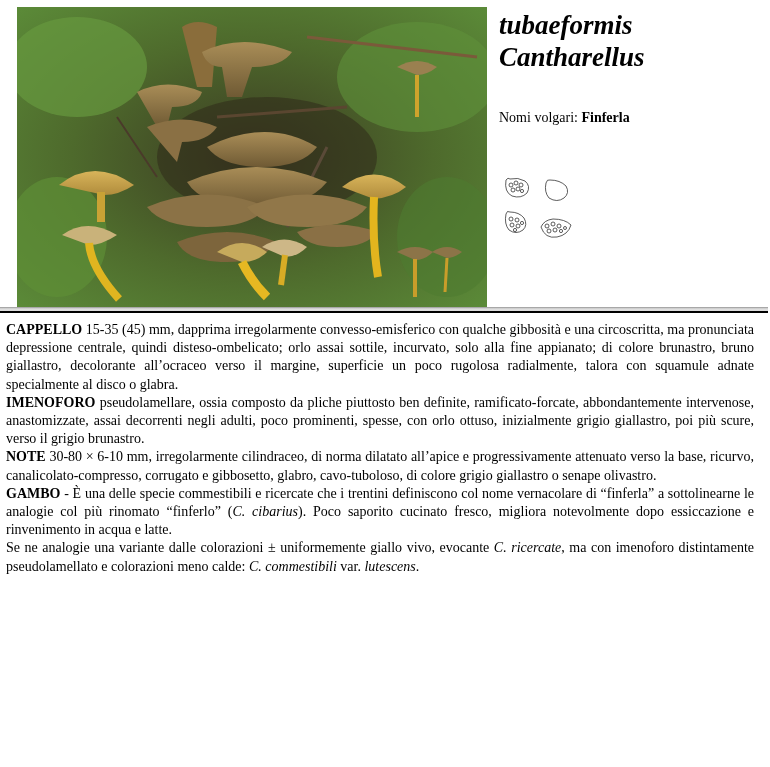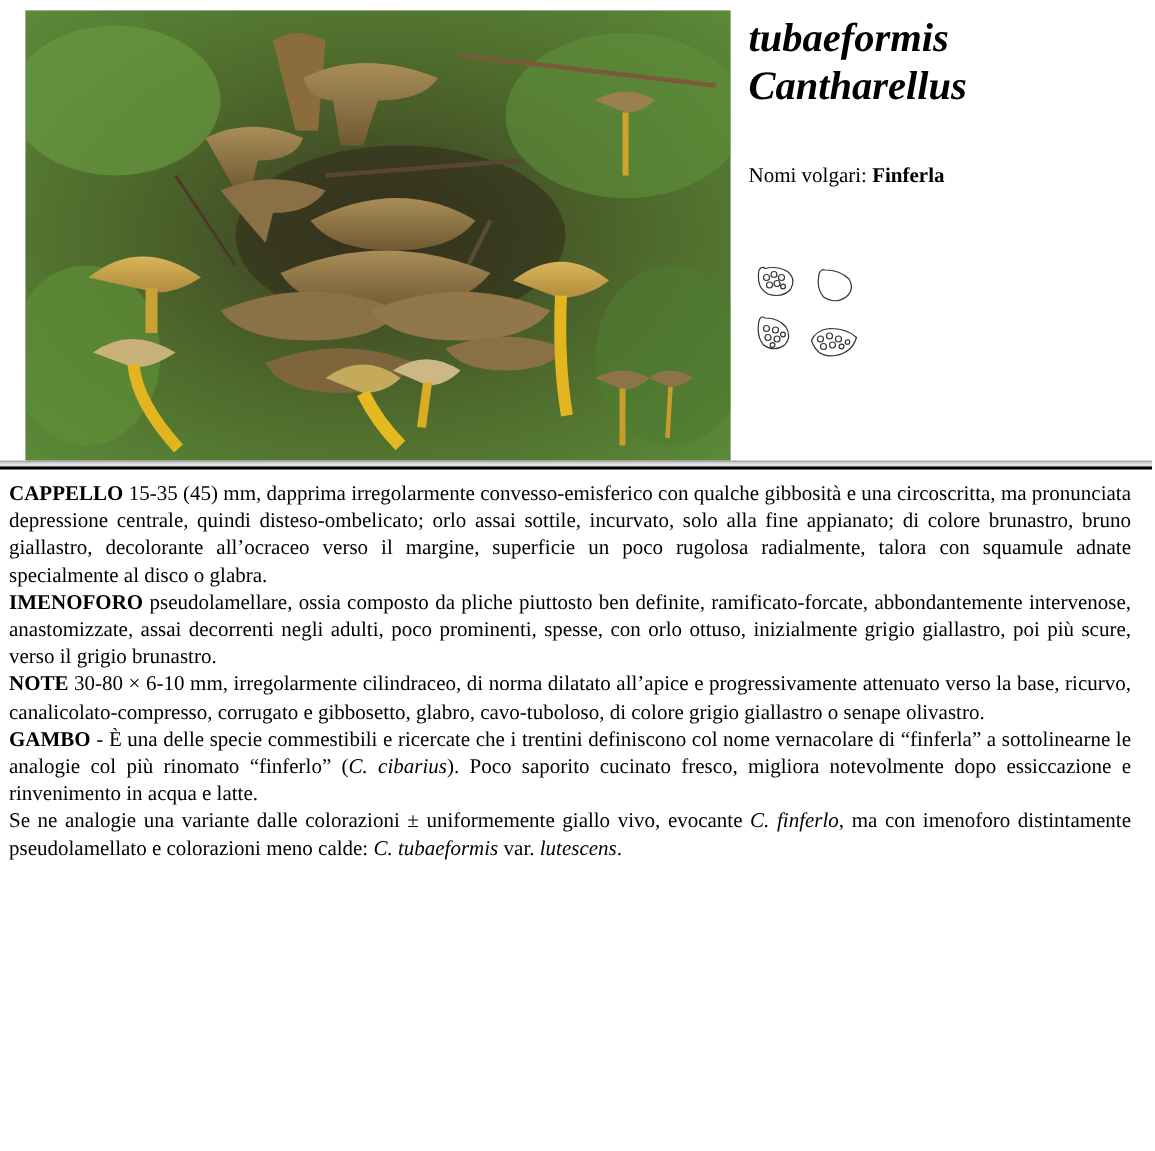--- a/index.html
+++ b/index.html
@@ -151,14 +151,14 @@
 </div>
 
 <div class="divider-gray"></div>
 <div class="divider-black"></div>
 
 <div class="desc">
   <p><b>CAPPELLO</b><span> 15-35 (45) mm, dapprima irregolarmente convesso-emisferico con qualche gibbosità e una circoscritta, ma pronunciata depressione centrale, quindi disteso-ombelicato; orlo assai sottile, incurvato, solo alla fine appianato; di colore brunastro, bruno giallastro, decolorante all’ocraceo verso il margine, superficie un poco rugolosa radialmente, talora con squamule adnate specialmente al disco o glabra.</span></p>
   <p><b>IMENOFORO</b><span> pseudolamellare, ossia composto da pliche piuttosto ben definite, ramificato-forcate, abbondantemente intervenose, anastomizzate, assai decorrenti negli adulti, poco prominenti, spesse, con orlo ottuso, inizialmente grigio giallastro, poi più scure, verso il grigio brunastro.</span></p>
   <p><b>NOTE</b><span> 30-80 × 6-10 mm, irregolarmente cilindraceo, di norma dilatato all’apice e progressivamente attenuato verso la base, ricurvo, canalicolato-compresso, corrugato e gibbosetto, glabro, cavo-tuboloso, di colore grigio giallastro o senape olivastro.</span></p>
   <p><b>GAMBO</b><span> - È una delle specie commestibili e ricercate che i trentini definiscono col nome vernacolare di “finferla” a sottolinearne le analogie col più rinomato “finferlo” (</span><i>C. cibarius</i><span>). Poco saporito cucinato fresco, migliora notevolmente dopo essiccazione e rinvenimento in acqua e latte.</span></p>
-  <p><span>Se ne analogie una variante dalle colorazioni ± uniformemente giallo vivo, evocante </span><i>C. finferlo</i><span>, ma con imenoforo distintamente pseudolamellato e colorazioni meno calde: </span><i>C. tubaeformis</i><span> var. </span><i>lutescens</i><span>.</span></p>
+  <p><span>Se ne analogie una variante dalle colorazioni ± uniformemente giallo vivo, evocante </span><i>C. ricercate</i><span>, ma con imenoforo distintamente pseudolamellato e colorazioni meno calde: </span><i>C. commestibili</i><span> var. </span><i>lutescens</i><span>.</span></p>
 </div>
 
 </body></html>

